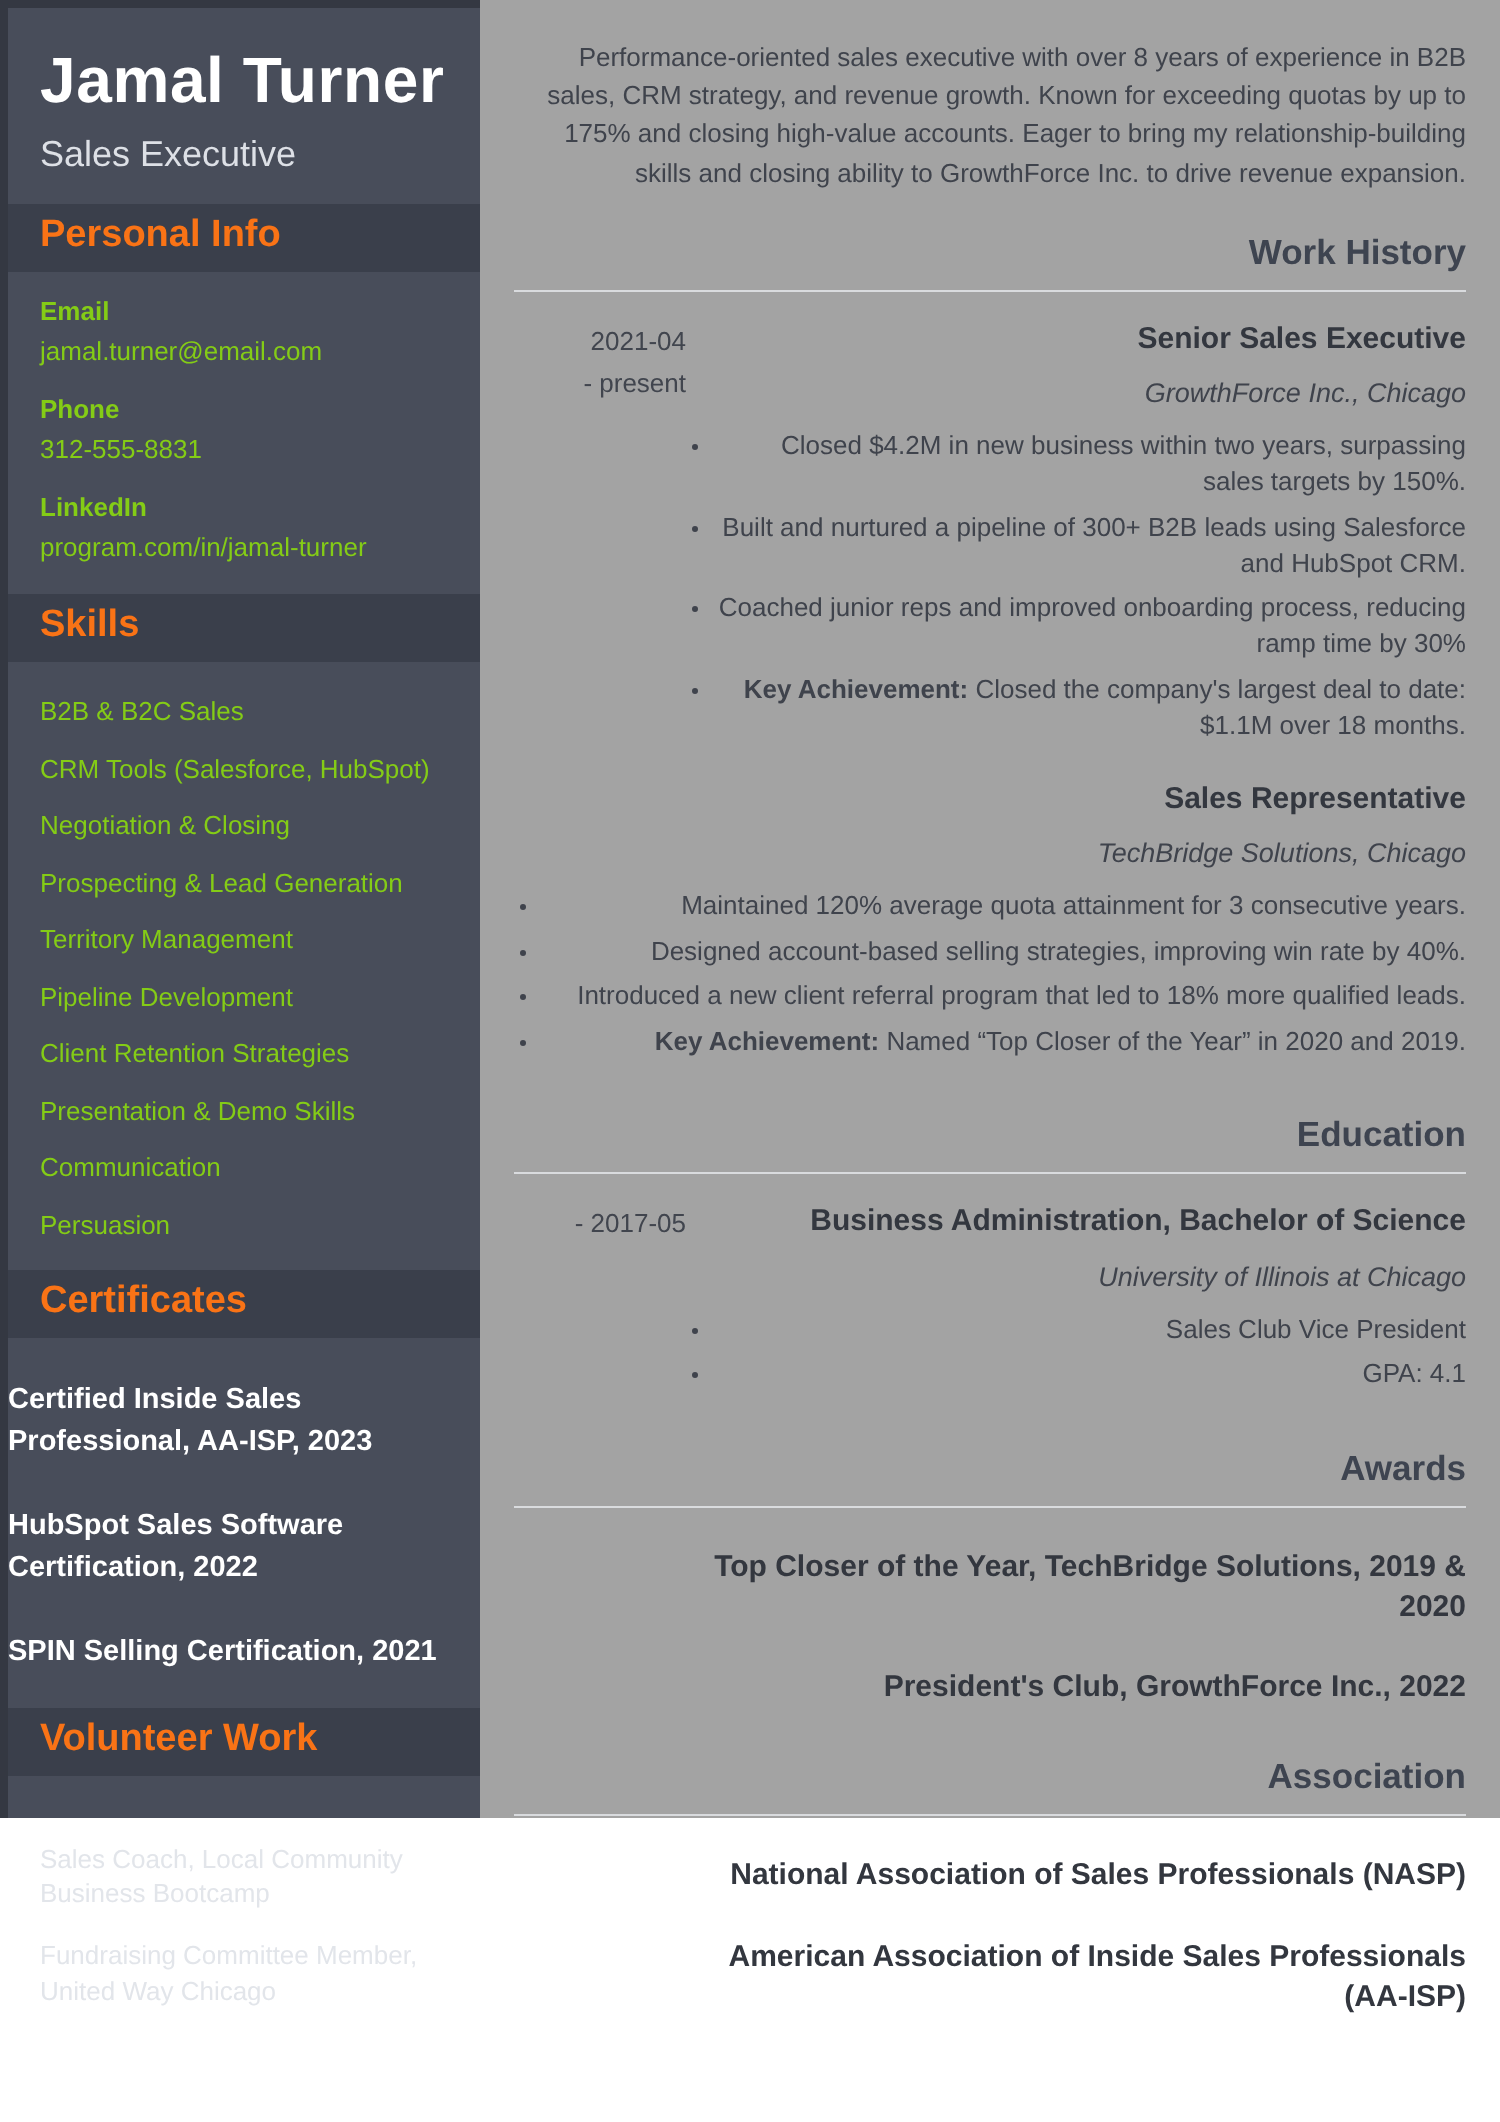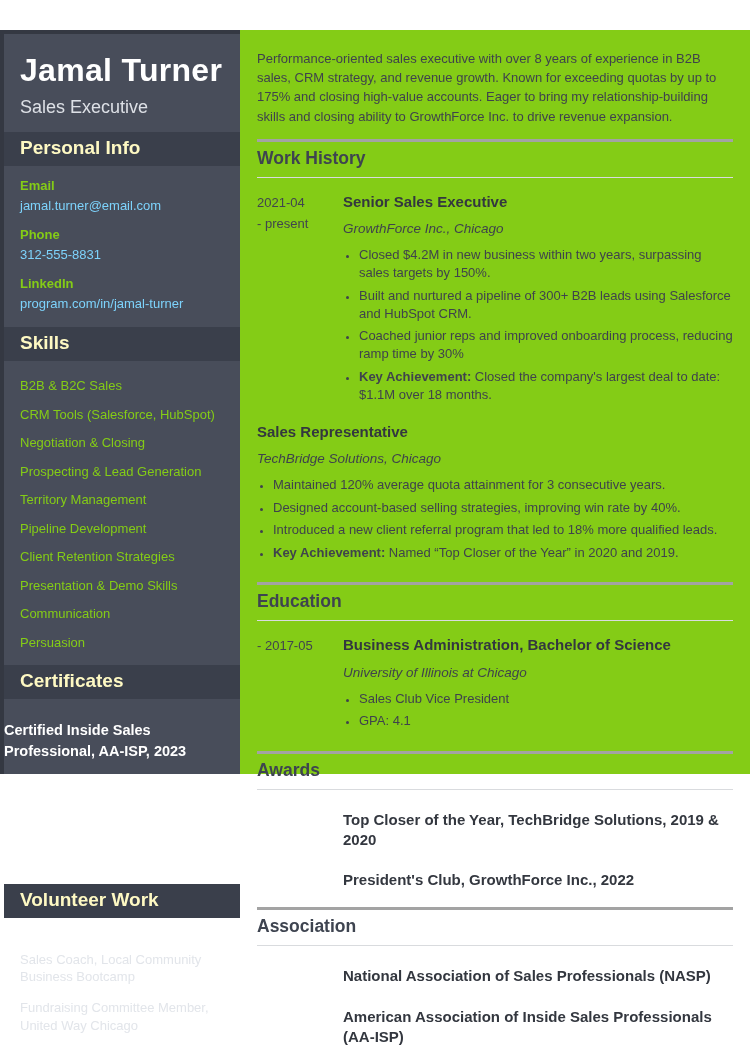--- a/index.html
+++ b/index.html
@@ -2,21 +2,21 @@
 <html><head>
 <meta charset="utf-8">
 <style>
   * { box-sizing: border-box; margin: 0; padding: 0; }
   html, body { background: #ffffff; }
   body {
     width: 750px; height: 1061px; margin: 0 auto;
     font-family: "Liberation Sans", sans-serif;
     overflow: hidden;
   }
-  .page { display: flex; width: 750px; height: 744px; margin-top: 30px; }
+  .page { display: flex; width: 750px; height: 909px; }
 
   
   .sidebar {
     width: 240px; flex-shrink: 0;
     background: #484d5a;
     border-top: 4px solid #343842;
     border-left: 4px solid #343842;
     color: #e4e6eb;
   }
   .side-name {
@@ -25,42 +25,42 @@
     letter-spacing: 0.3px; line-height: 1.1;
   }
   .side-job-title {
     padding: 9px 16px 0 16px;
     font-size: 18px; font-weight: 400; color: #dde0e6;
   }
   .side-bar-header {
     margin-top: 14px;
     background: #3a3f4b;
     padding: 5px 16px 7px 16px;
-    font-size: 19px; font-weight: bold; color: #fef9c3;
+    font-size: 19px; font-weight: bold; color: #f97316;
   }
   .pi-field { padding: 12px 16px 0 16px; }
   .pi-label { font-size: 13px; font-weight: bold; color: #84cc16; }
-  .pi-value { font-size: 13px; color: #7dd3fc; margin-top: 5px; line-height: 1.3; }
+  .pi-value { font-size: 13px; color: #84cc16; margin-top: 5px; line-height: 1.3; }
   .skill-list { padding: 4px 0 1px 0; }
   .skill-item { padding: 0 16px; margin-top: 13.5px; font-size: 13px; color: #84cc16; }
   .cert-list { padding: 0 0 3px 0; }
   .cert-item {
     padding: 0 0; margin-top: 21px;
     font-size: 14.5px; font-weight: bold; color: #ffffff; line-height: 1.45;
   }
   .vol-list { padding: 20px 0 0 0; }
   .vol-item { padding: 0 16px; margin-top: 13px; font-size: 13px; color: #e2e5ea; line-height: 1.35; }
 
   
-  .main { flex: 1; background: #84cc16; padding: 19px 17px 0 17px; color: #40444d; }
+  .main { flex: 1; background: #a3a3a3; padding: 19px 17px 0 17px; color: #40444d; text-align: right; }
   .summary { font-size: 13px; line-height: 1.48; color: #3f434c; margin-bottom: 13px; }
   .section { margin-top: 0; }
   .section-title {
     font-size: 17.5px; font-weight: bold; color: #3e4450;
-    border-top: 3px solid #a3a3a3;
+    border-top: 1px solid #a3a3a3;
     border-bottom: 1px solid #d9dbde;
     padding: 6px 0 8px 0;
   }
   .entry { display: flex; padding-top: 14px; }
   .entry:last-child { padding-bottom: 16px; }
   .entry-dates { width: 86px; flex-shrink: 0; font-size: 13px; color: #41454e; line-height: 1.65; }
   .entry-body { flex: 1; min-width: 0; }
   .entry-role { font-size: 15px; font-weight: bold; color: #33373f; line-height: 1.3; }
   .entry-company { font-style: italic; font-size: 13.5px; color: #3f434c; margin-top: 10px; }
   ul.bullets { margin: 10px 0 0 0; padding-left: 16px; }

